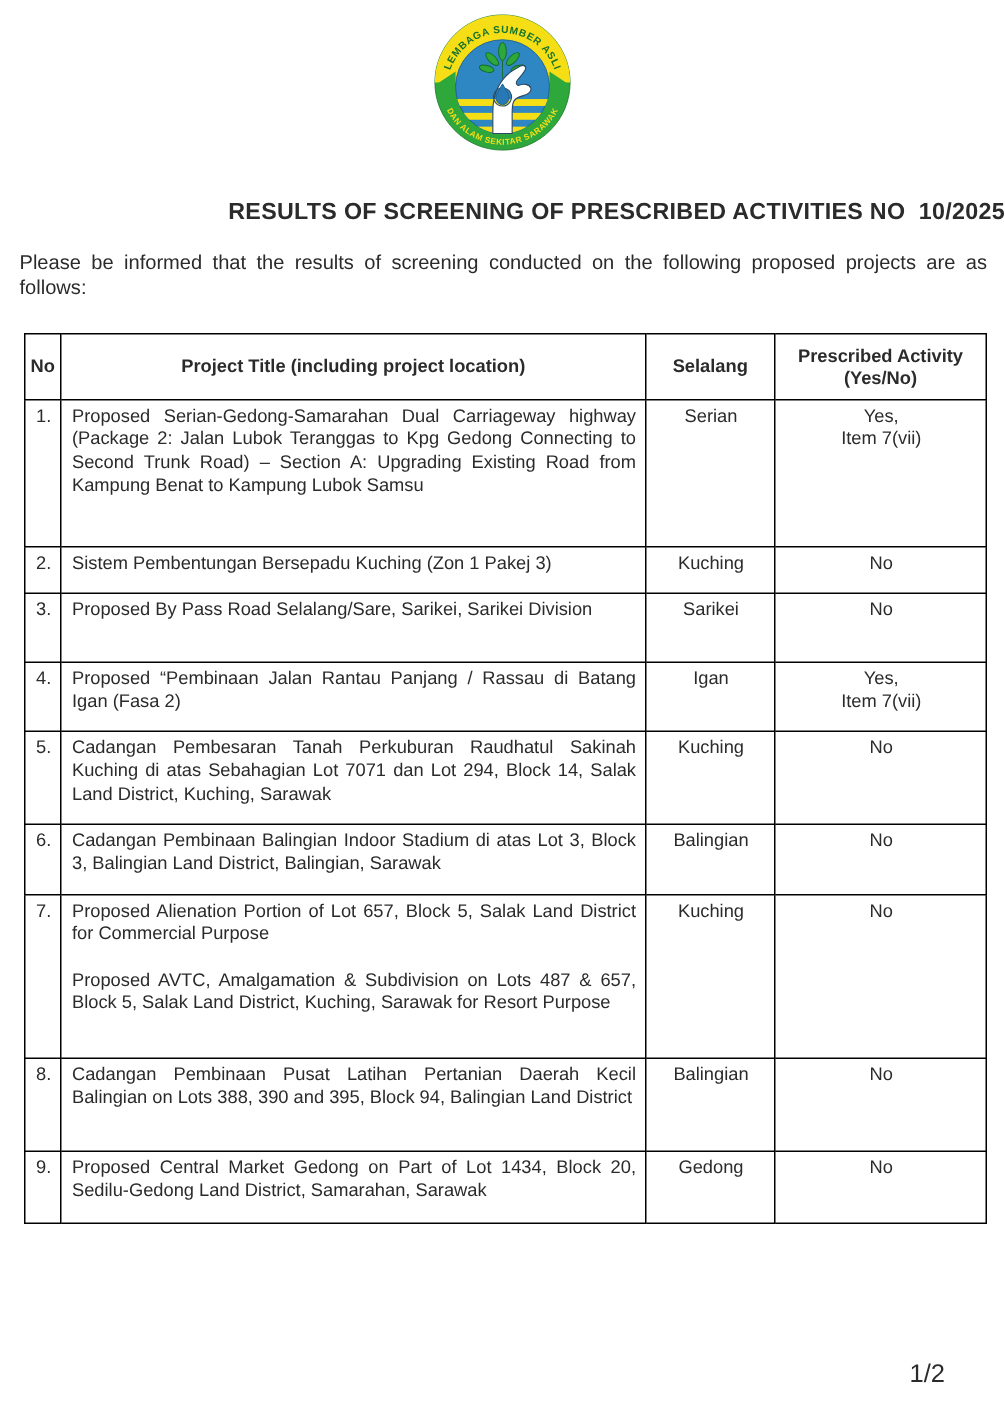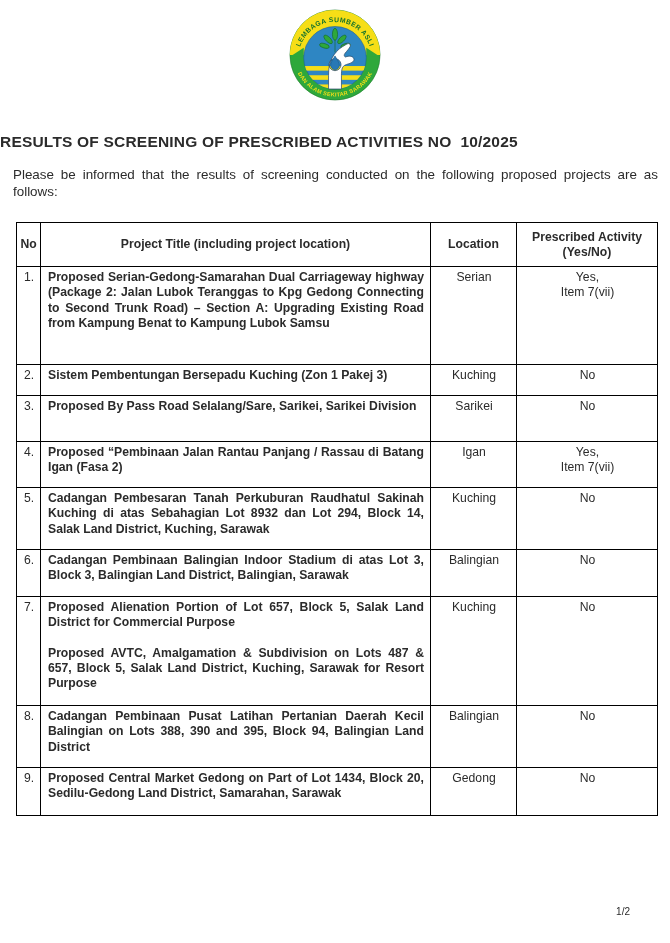--- a/index.html
+++ b/index.html
@@ -13,21 +13,21 @@
   }
   .logo-wrap {
     position:absolute; top:9px; left:50%;
     transform:translateX(-50%);
     width:92px; height:92px;
   }
   .logo-wrap svg { width:100%; height:100%; display:block; }
   .doc-title {
     position:absolute; top:133px; left:0; width:100%;
     margin:0;
-    text-align:left;
+    text-align:right;
     font-size:15.5px; font-weight:bold;
     letter-spacing:0.2px;
     white-space:pre;
   }
   .intro {
     position:absolute; top:167px; left:13px; width:645px;
     margin:0;
     font-size:13.4px; line-height:16.8px;
     text-align:justify;
   }
@@ -48,37 +48,37 @@
     line-height:15px;
     padding:4px 2px;
     white-space:pre-line;
   }
   table.results td {
     vertical-align:top;
     line-height:15.3px;
     padding:3px 6px 3px 7px;
   }
   td.c-no  { text-align:center; padding-left:2px; padding-right:2px; }
-  td.c-title { text-align:justify; white-space:pre-line;font-weight:bold; }
+  td.c-title { text-align:justify; white-space:pre-line; }
   td.c-loc, td.c-pre { text-align:center; white-space:pre-line;margin-top:48px; }
   thead tr { height:44px; }
   tbody tr:nth-child(1)  { height:98px; }
   tbody tr:nth-child(2)  { height:31px; }
   tbody tr:nth-child(3)  { height:46px; }
   tbody tr:nth-child(4)  { height:46px; }
   tbody tr:nth-child(5)  { height:62px; }
   tbody tr:nth-child(6)  { height:47px; }
   tbody tr:nth-child(7)  { height:109px; }
   tbody tr:nth-child(8)  { height:62px; }
   tbody tr:nth-child(9)  { height:48px; }
   tbody tr:nth-child(10) { height:31px; }
   tbody tr:nth-child(11) { height:44px; }
   .page-num {
     position:absolute; top:906px; right:40px;
-    font-size:10px;
+    font-size:17px;
   }
 </style>
 </head>
 <body>
 
 <div class="page">
 
   <div class="logo-wrap">
     <svg viewBox="0 0 100 100" xmlns="http://www.w3.org/2000/svg">
 
@@ -136,21 +136,21 @@
     <colgroup>
       <col style="width:24px">
       <col style="width:390px">
       <col style="width:86px">
       <col style="width:141px">
     </colgroup>
     <thead>
       <tr>
         <th>No</th>
         <th>Project Title (including project location)</th>
-        <th>Location</th>
+        <th>Selalang</th>
         <th>Prescribed Activity
 (Yes/No)</th>
       </tr>
     </thead>
     <tbody>
   <tr>
     <td class="c-no">1.</td>
     <td class="c-title">Proposed Serian-Gedong-Samarahan Dual Carriageway highway (Package 2: Jalan Lubok Teranggas to Kpg Gedong Connecting to Second Trunk Road) – Section A: Upgrading Existing Road from Kampung Benat to Kampung Lubok Samsu</td>
     <td class="c-loc">Serian</td>
     <td class="c-pre">Yes,
@@ -174,21 +174,21 @@
   <tr>
     <td class="c-no">4.</td>
     <td class="c-title">Proposed “Pembinaan Jalan Rantau Panjang / Rassau di Batang Igan (Fasa 2)</td>
     <td class="c-loc">Igan</td>
     <td class="c-pre">Yes,
 Item 7(vii)</td>
   </tr>
 
   <tr>
     <td class="c-no">5.</td>
-    <td class="c-title">Cadangan Pembesaran Tanah Perkuburan Raudhatul Sakinah Kuching di atas Sebahagian Lot 8932 dan Lot 294, Block 14, Salak Land District, Kuching, Sarawak</td>
+    <td class="c-title">Cadangan Pembesaran Tanah Perkuburan Raudhatul Sakinah Kuching di atas Sebahagian Lot 7071 dan Lot 294, Block 14, Salak Land District, Kuching, Sarawak</td>
     <td class="c-loc">Kuching</td>
     <td class="c-pre">No</td>
   </tr>
 
   <tr>
     <td class="c-no">6.</td>
     <td class="c-title">Cadangan Pembinaan Balingian Indoor Stadium di atas Lot 3, Block 3, Balingian Land District, Balingian, Sarawak</td>
     <td class="c-loc">Balingian</td>
     <td class="c-pre">No</td>
   </tr>

